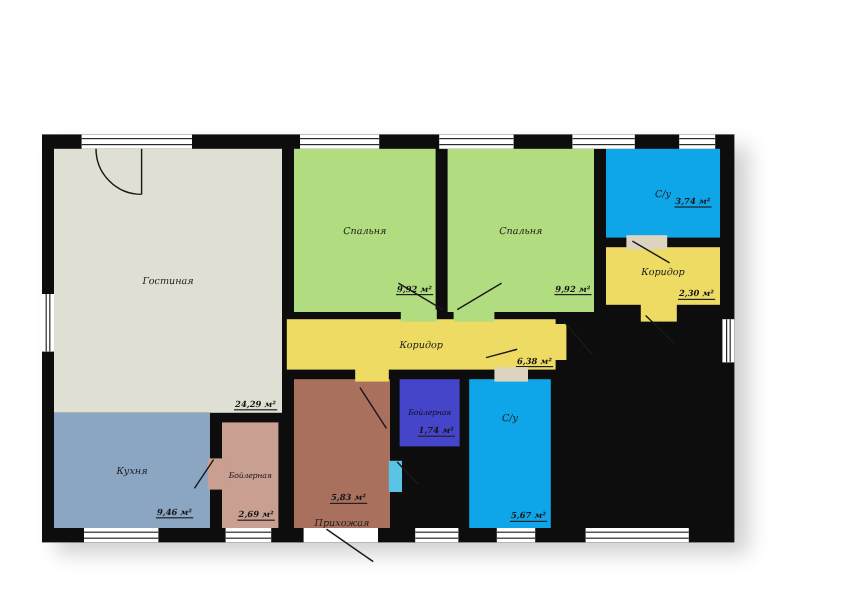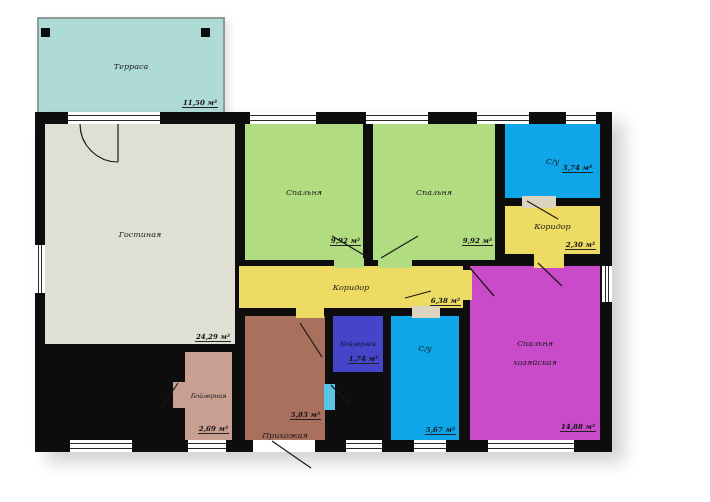--- a/index.html
+++ b/index.html
@@ -33,26 +33,20 @@
          background-size:1px 100%,1px 100%;background-position:3px 0,6px 0;}
   .gap{position:absolute;}
   #swing-overlay{position:absolute;left:0;top:0;width:710px;height:502px;pointer-events:none;}
   #swing-overlay path,#swing-overlay line{stroke:#1a1a1a;stroke-width:1.2;fill:none;}
 </style>
 </head>
 <body>
 
 <div id="canvas">
 
-  <div id="terrace" class="abs room">
-    <span class="post" style="left:2px;top:9px;"></span>
-    <span class="post" style="left:162px;top:9px;"></span>
-    <span class="rlabel">Терраса</span>
-    <span class="area" style="right:5px;bottom:5px;">11,50 м²</span>
-  </div>
 
   <div id="building" class="abs"></div>
 
   <div class="room c-living" style="left:45px;top:124px;width:190px;height:220px;">
     <span class="rlabel">Гостиная</span>
     <span class="area" style="right:4px;bottom:2px;">24,29 м²</span>
   </div>
 
   <div class="room c-green" style="left:245px;top:124px;width:118px;height:136px;">
     <span class="rlabel">Спальня</span>
@@ -72,46 +66,46 @@
   <div class="room c-yellow" style="left:505px;top:206px;width:95px;height:48px;align-items:flex-start;padding-top:16px;">
     <span class="rlabel">Коридор</span>
     <span class="area" style="right:4px;bottom:4px;">2,30 м²</span>
   </div>
 
   <div class="room c-yellow" style="left:239px;top:266px;width:224px;height:42px;">
     <span class="rlabel">Коридор</span>
     <span class="area" style="right:2px;bottom:2px;">6,38 м²</span>
   </div>
 
+  <div class="room c-kitchen" style="left:45px;top:344px;width:130px;height:96px;">
+    <span class="rlabel">Кухня</span>
+    <span class="area" style="right:14px;bottom:8px;">9,46 м²</span>
+  </div>
 
   <div class="room c-rose" style="left:185px;top:352px;width:47px;height:88px;">
     <span class="rlabel small">Бойлерная</span>
     <span class="area" style="right:3px;bottom:6px;">2,69 м²</span>
   </div>
 
   <div class="room c-brown" style="left:245px;top:316px;width:80px;height:124px;align-items:flex-end;">
     <span class="rlabel">Прихожая</span>
-    <span class="area" style="right:4px;bottom:20px;margin-top:40px;">5,83 м²</span>
+    <span class="area" style="right:19px;bottom:20px;margin-top:40px;">5,83 м²</span>
   </div>
 
   <div class="room c-violet" style="left:333px;top:316px;width:50px;height:56px;">
     <span class="rlabel small" style="color:#0e0e2a;">Бойлерная</span>
     <span class="area" style="right:4px;bottom:8px;">1,74 м²</span>
   </div>
 
 
   <div class="room c-beige" style="left:391px;top:316px;width:68px;height:124px;align-items:flex-start;padding-top:28px;">
     <span class="rlabel">С/у</span>
     <span class="area" style="right:3px;bottom:5px;">5,67 м²</span>
   </div>
 
-  <div class="room c-magenta" style="left:470px;top:266px;width:130px;height:174px;">
-    <span class="rlabel" id="master-label">Спальня хозяйская</span>
-    <span class="area" style="right:4px;bottom:8px;">14,88 м²</span>
-  </div>
 
   <div class="gap" style="left:334px;top:258px;width:30px;height:10px;background:#b1dc80;"></div>
   <div class="gap" style="left:378px;top:258px;width:34px;height:10px;background:#b1dc80;"></div>
   <div class="gap" style="left:522px;top:196px;width:34px;height:12px;background:#dcd4bf;"></div>
   <div class="gap" style="left:534px;top:252px;width:30px;height:16px;background:#eedb63;"></div>
   <div class="gap" style="left:461px;top:270px;width:11px;height:30px;background:#eedb63;"></div>
   <div class="gap" style="left:296px;top:306px;width:28px;height:12px;background:#eedb63;"></div>
   <div class="gap" style="left:324px;top:384px;width:11px;height:26px;background:#5ac4e6;"></div>
   <div class="gap" style="left:173px;top:382px;width:14px;height:26px;background:#c89f91;"></div>
   <div class="gap" style="left:412px;top:306px;width:28px;height:12px;background:#dcd4bf;"></div>

